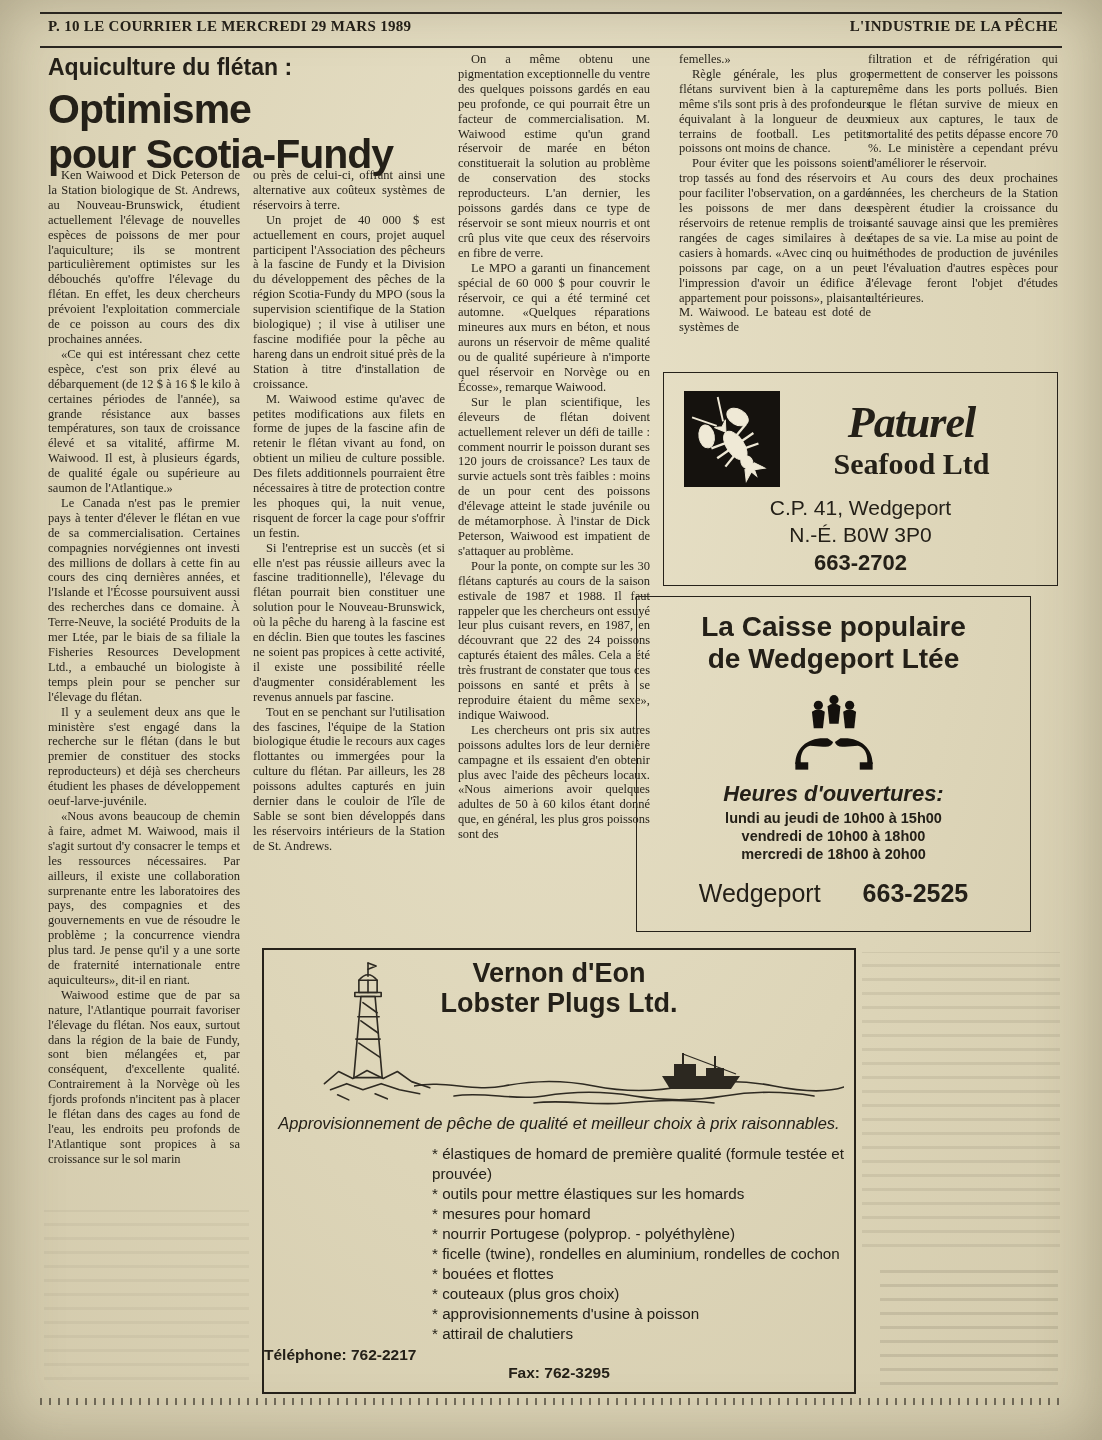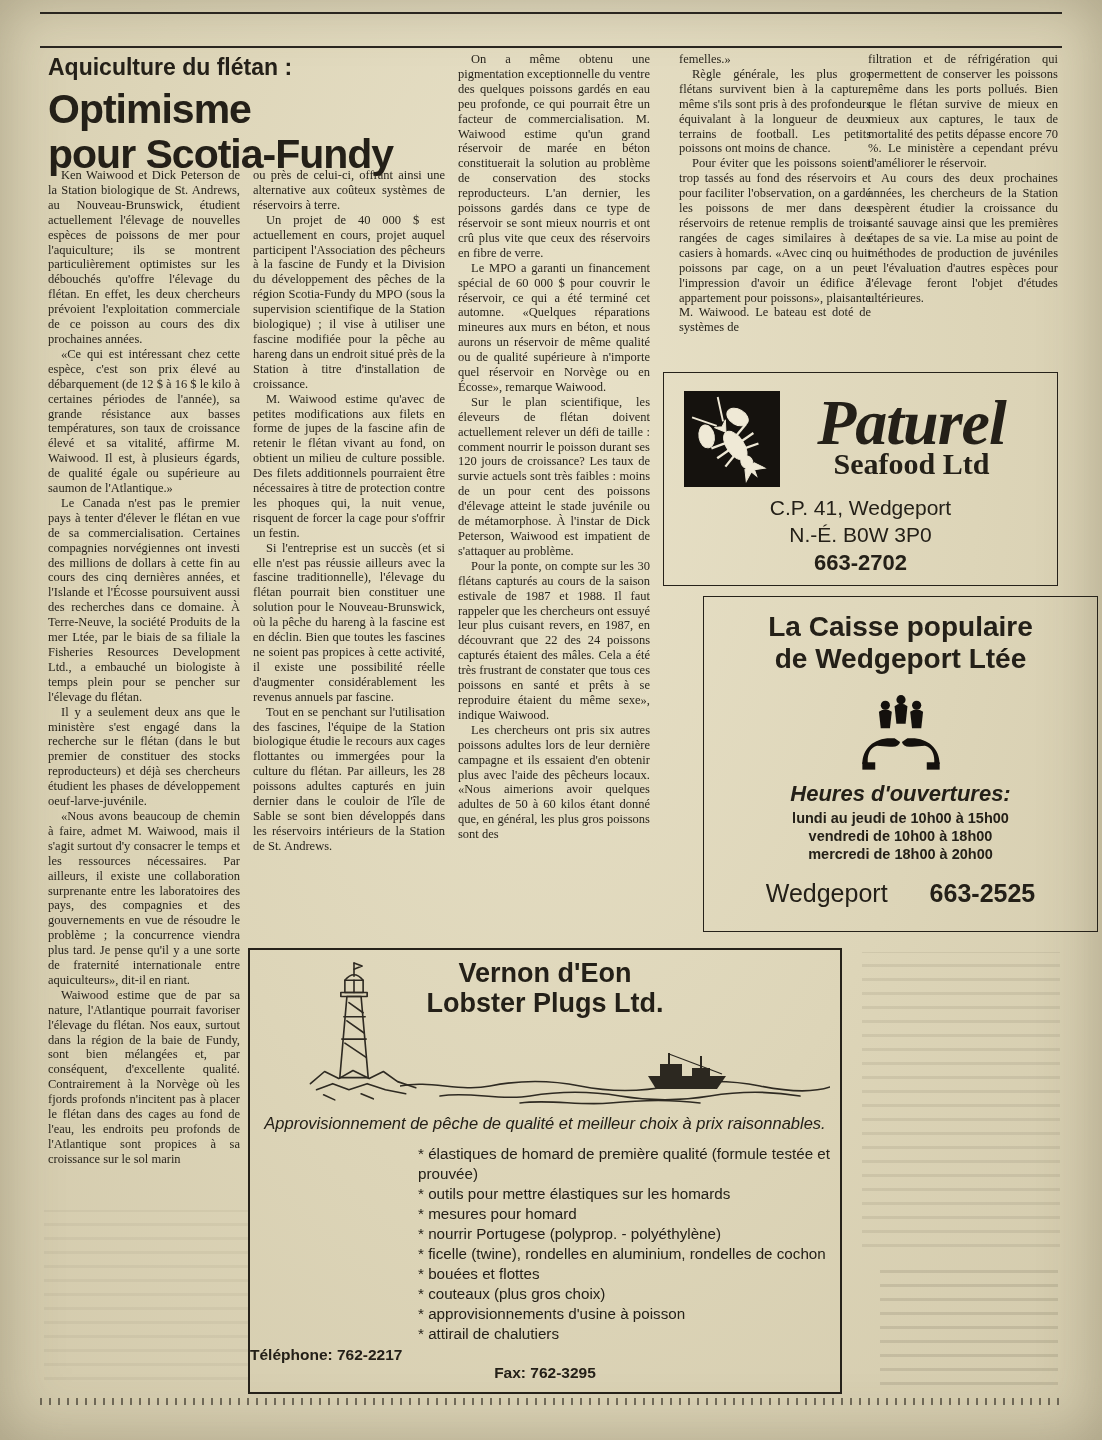--- a/index.html
+++ b/index.html
@@ -37,27 +37,27 @@
   .col p { margin:0; text-indent:13px; }
   .col.cont p:first-child { text-indent:0; }
   .col1 { left:48px;  top:168px; height:1210px; }
   .col2 { left:253px; top:168px; height:760px; }
   .col3 { left:458px; top:52px;  height:876px; }
   .col4 { left:663px; top:52px;  height:314px;margin-left:16px; }
   .col5 { left:868px; top:52px;  width:190px; height:314px; }
   
   .adbox { position:absolute; border:1.5px solid #26221a; }
   .ad-paturel { left:663px; top:372px; width:395px; height:214px; }
-  .ad-caisse  { left:703px; top:596px; width:395px; height:336px; }
-  .ad-vernon  { left:248px; top:948px; width:594px; height:446px; border-width:2.5px; }
+  .ad-caisse  { left:636px; top:596px; width:395px; height:336px; }
+  .ad-vernon  { left:262px; top:948px; width:594px; height:446px; border-width:2.5px; }
   
   .paturel-row { display:flex; align-items:center; padding:18px 14px 6px 20px; }
   .paturel-logo { width:96px; height:96px; flex:0 0 auto; }
   .paturel-names { flex:1; text-align:center; }
-  .paturel-script { font-family:"Liberation Serif", serif; font-style:italic; font-weight:bold; font-size:64px; line-height:50px; letter-spacing:-1px; }
+  .paturel-script { font-family:"Liberation Serif", serif; font-style:italic; font-weight:bold; font-size:44px; line-height:50px; letter-spacing:-1px; }
   .paturel-sub { font-family:"Liberation Serif", serif; font-weight:bold; font-size:30px; line-height:32px; }
   .paturel-addr { text-align:center; font-family:"Liberation Sans", sans-serif; font-size:21px; line-height:25px; margin-top:2px; }
   .paturel-phone { text-align:center; font-family:"Liberation Sans", sans-serif; font-weight:bold; font-size:22px; margin-top:3px; }
   
   .caisse-title { text-align:center; font-family:"Liberation Sans", sans-serif; font-weight:bold; font-size:28px; line-height:32px; margin-top:14px; }
   .caisse-logo { display:block; width:92px; height:92px; margin:10px auto 4px auto; }
   .caisse-hours-title { text-align:center; font-family:"Liberation Sans", sans-serif; font-weight:bold; font-size:22px; margin-top:2px;font-style:italic; }
   .caisse-hours { text-align:center; font-family:"Liberation Sans", sans-serif; font-weight:bold; font-size:14.5px; line-height:18px; margin-top:2px; }
   .caisse-bottom { display:flex; justify-content:center; gap:42px; align-items:baseline; margin-top:16px; font-family:"Liberation Sans", sans-serif; }
   .caisse-town { font-size:25px; }
@@ -87,20 +87,24 @@
   .bleed-b { left:880px; top:1270px; width:178px; height:120px; opacity:.13; }
   .bleed-c { left:44px;  top:1210px; width:205px; height:175px; opacity:.05; }
   svg .ink { stroke:#2e2a22; fill:none; stroke-width:1.6; stroke-linecap:round; stroke-linejoin:round; }
 </style>
 </head>
 <body>
 
 <div class="page">
 
   <div class="rule rule-top"></div>
+  <div class="masthead">
+    <span>P. 10   LE COURRIER LE MERCREDI 29 MARS 1989</span>
+    <span>L'INDUSTRIE DE LA PÊCHE</span>
+  </div>
   <div class="rule rule-under"></div>
 
   <div class="headline-block">
     <div class="kicker">Aquiculture du flétan :</div>
     <div class="headline">Optimisme</div>
     <div class="headline">pour Scotia-Fundy</div>
   </div>
 
   <div class="col col1">
       <p>Ken Waiwood et Dick Peterson de la Station biologique de St. Andrews, au Nouveau-Brunswick, étudient actuellement l'élevage de nouvelles espèces de poissons de mer pour l'aquiculture; ils se montrent particulièrement optimistes sur les débouchés qu'offre l'élevage du flétan. En effet, les deux chercheurs prévoient l'exploitation commerciale de ce poisson au cours des dix prochaines années.</p>

